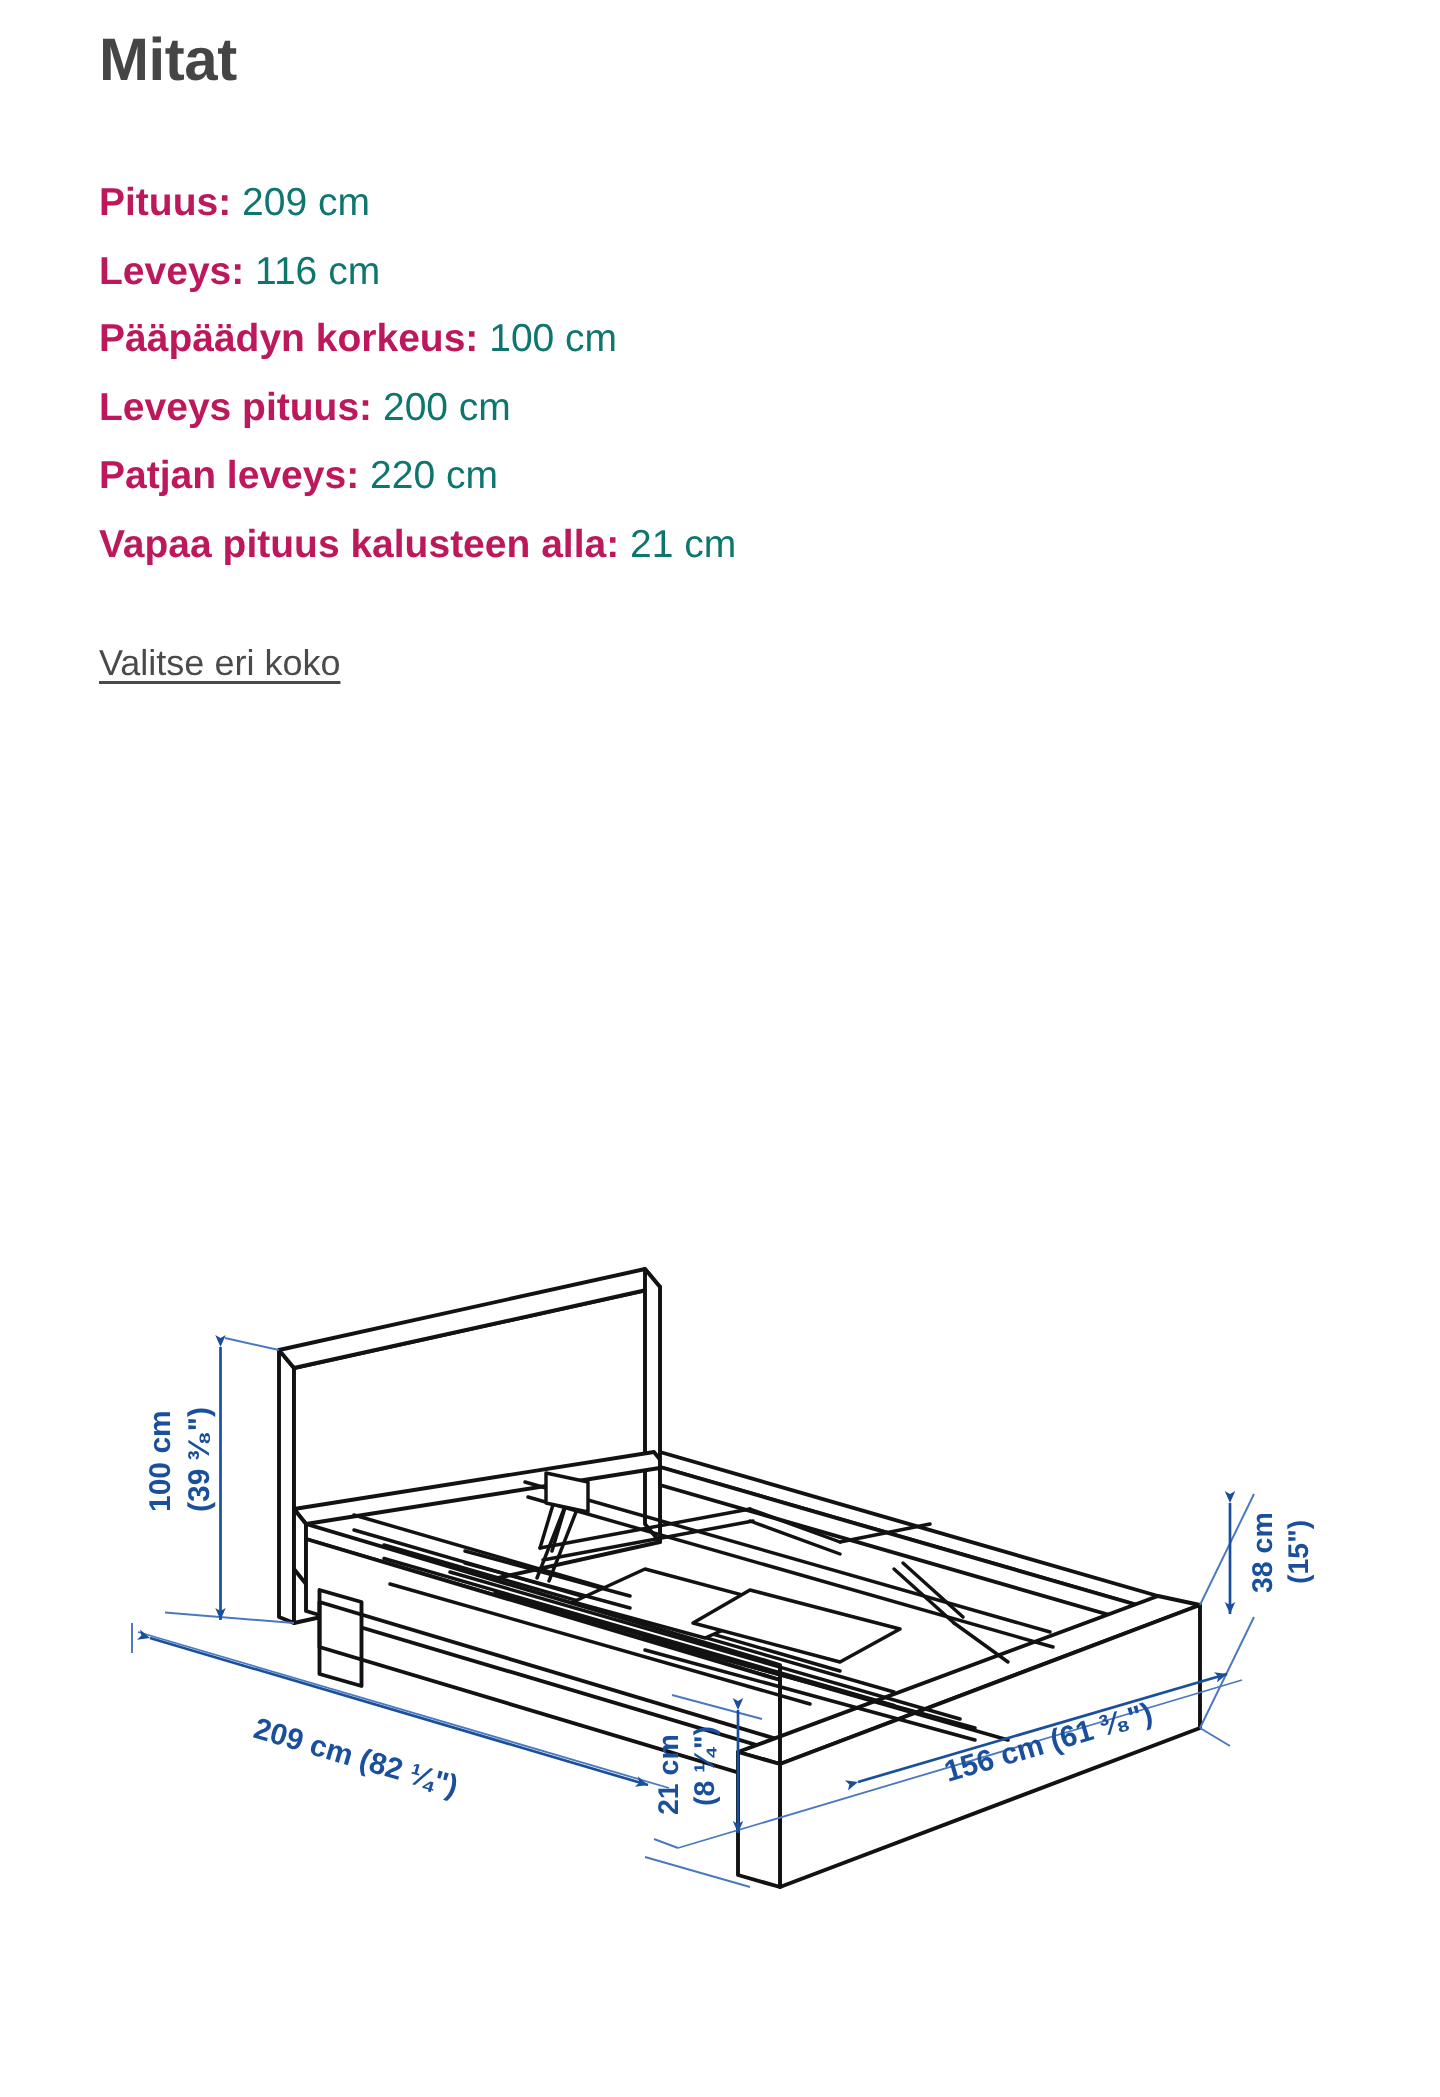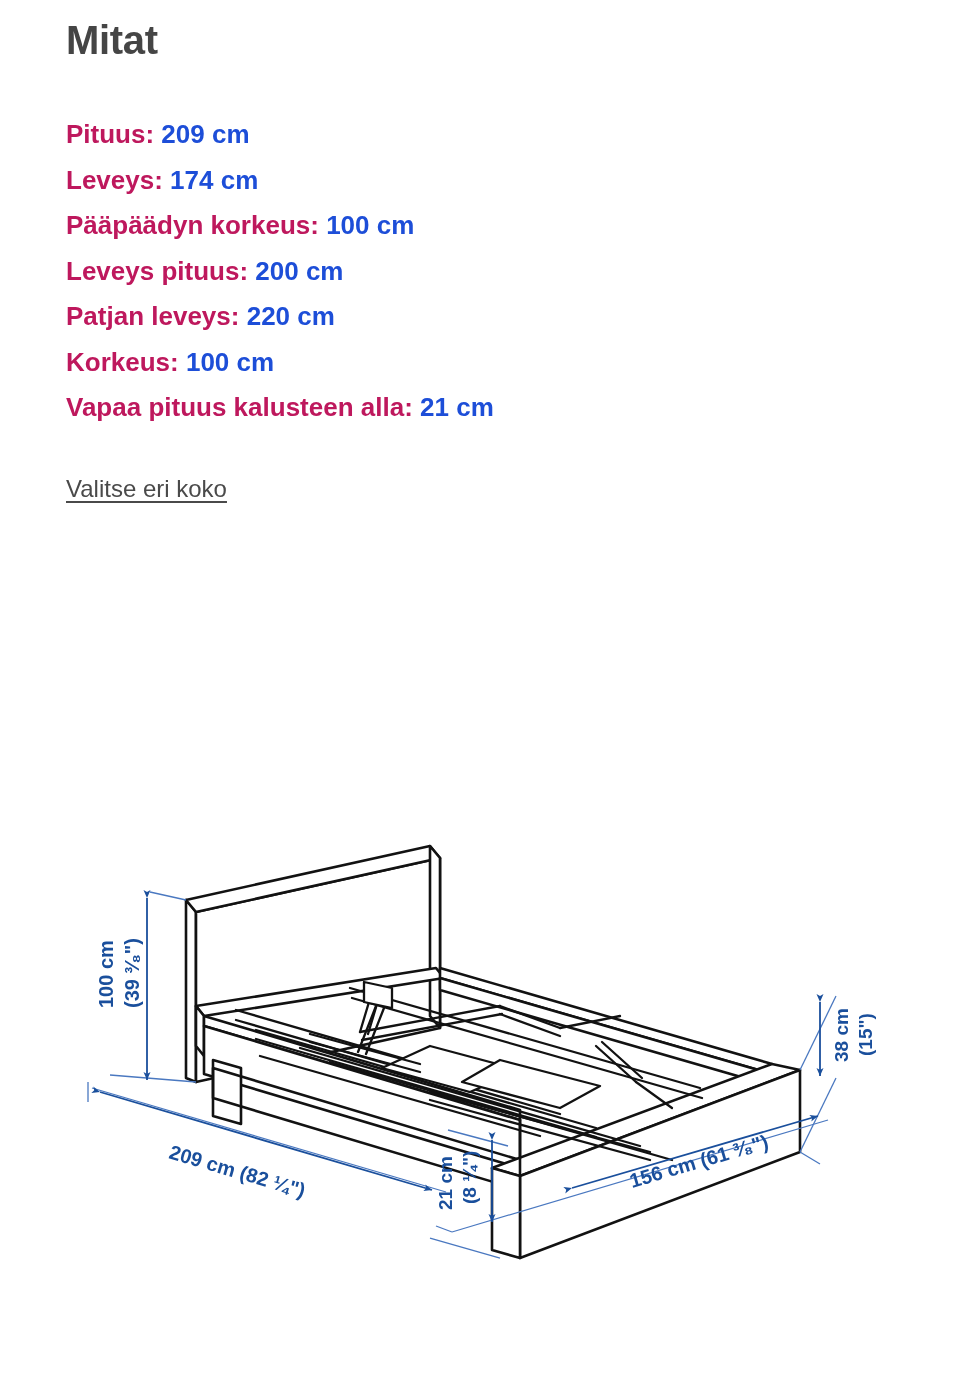--- a/index.html
+++ b/index.html
@@ -54,22 +54,22 @@
     color: #4a4a4a;
     white-space: nowrap;
   }
 
   .spec-label {
     font-weight: bold;
     color: #be185d;
   }
 
   .spec-value {
-    font-weight: bold;
-    color: #1d4ed8;
+    font-weight: normal;
+    color: #0f766e;
   }
 
   .size-link {
     display: inline-block;
     margin-top: 44px;
     font-size: 24px;
     color: #4a4a4a;
     text-decoration: underline;
     text-underline-offset: 4px;
     cursor: pointer;
@@ -94,37 +94,33 @@
 
     <h1 class="page-title">Mitat</h1>
 
     <ul class="spec-list">
       <li class="spec-row">
         <span class="spec-label">Pituus:</span>
         <span class="spec-value">209 cm</span>
       </li>
       <li class="spec-row">
         <span class="spec-label">Leveys:</span>
-        <span class="spec-value">174 cm</span>
+        <span class="spec-value">116 cm</span>
       </li>
       <li class="spec-row">
         <span class="spec-label">Pääpäädyn korkeus:</span>
         <span class="spec-value">100 cm</span>
       </li>
       <li class="spec-row">
         <span class="spec-label">Leveys pituus:</span>
         <span class="spec-value">200 cm</span>
       </li>
       <li class="spec-row">
         <span class="spec-label">Patjan leveys:</span>
         <span class="spec-value">220 cm</span>
-      </li>
-      <li class="spec-row">
-        <span class="spec-label">Korkeus:</span>
-        <span class="spec-value">100 cm</span>
       </li>
       <li class="spec-row">
         <span class="spec-label">Vapaa pituus kalusteen alla:</span>
         <span class="spec-value">21 cm</span>
       </li>
     </ul>
 
     <a class="size-link">Valitse eri koko</a>
   </div>
 

